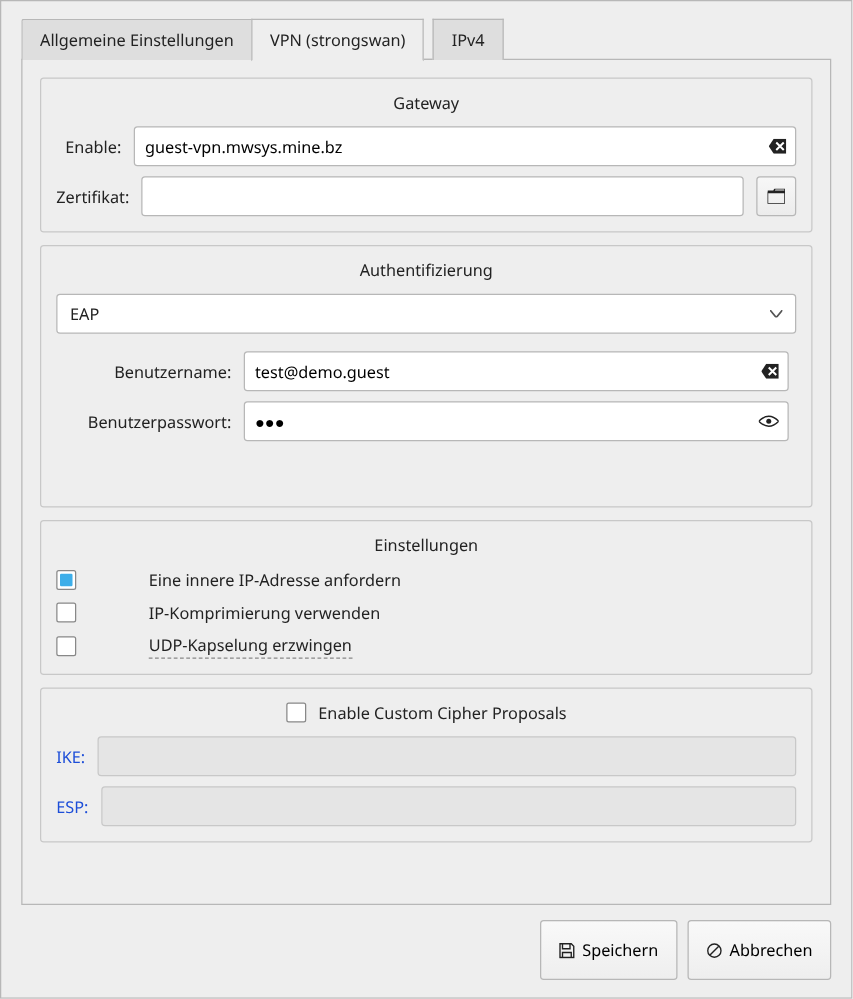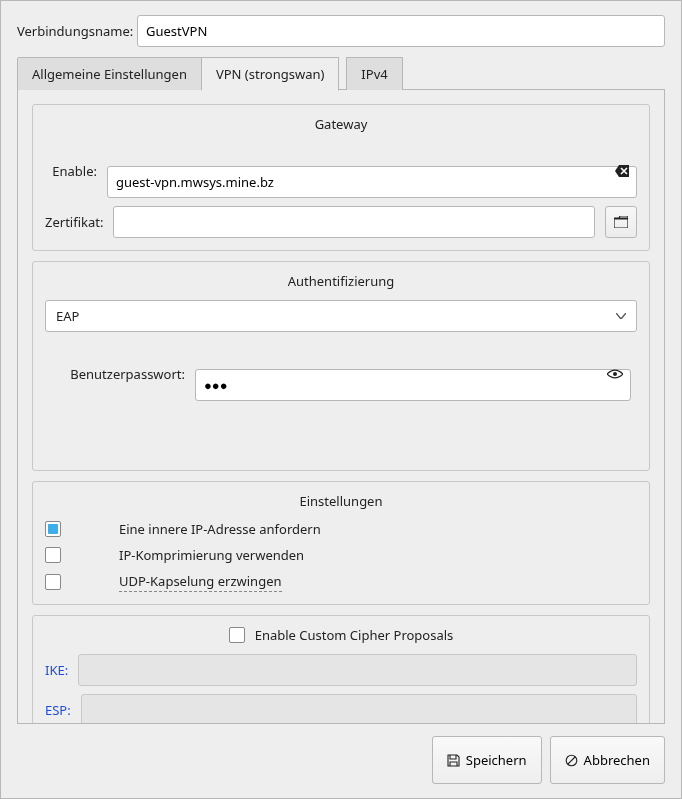--- a/index.html
+++ b/index.html
@@ -111,21 +111,20 @@
     align-items: center;
   }
   .input-wrap input.text {
     width: 100%;
     height: 32px;
     border: 1px solid #b7b7b7;
     border-radius: 3px;
     background: #fff;
     padding: 4px 28px 4px 8px;
     font: inherit;
-    margin-top: 23px;
   }
   .input-wrap .tail-icon {
     position: absolute;
     right: 8px;
     top: 50%;
     transform: translateY(-50%);
     color: #222;
     cursor: pointer;
   }
   .icon-btn {
@@ -211,24 +210,20 @@
     border: 1px solid #b7b7b7;
     border-radius: 3px;
     background: #fff;
   }
 </style>
 </head>
 <body>
 
 <div class="window">
 
-  <div class="row">
-    <div class="row-label" style="width:120px;">Verbindungsname:</div>
-    <input class="text" value="GuestVPN" style="">
-  </div>
 
   <div class="tabs">
     <div class="tab inactive-first"><span>Allgemeine Einstellungen</span></div>
     <div class="tab active"><span>VPN (strongswan)</span></div>
     <div class="tab-gap"></div>
     <div class="tab"><span>IPv4</span></div>
   </div>
 
   <div class="tab-body">
 
@@ -269,20 +264,32 @@
         <span class="chev">
           <svg width="10" height="6" viewBox="0 0 10 6">
               <path d="M0 0 L5 6 L10 0" fill="none" stroke="#555" stroke-width="1.4"></path>
             </svg>
         </span>
       </div>
 
       <div style="height:14px"></div>
 
       <div style="padding:0 6px 0 20px;">
+        <div class="field-row">
+          <div class="field-label auth-label">Benutzername:</div>
+          <div class="input-wrap">
+            <input class="text" value="test@demo.guest" style="">
+            <span class="tail-icon">
+              <svg width="14" height="12" viewBox="0 0 14 12">
+                  <path d="M4 0 L14 0 L14 12 L4 12 L0 6 Z" fill="#222"></path>
+                  <path d="M6 3 L12 9 M12 3 L6 9" stroke="#fff" stroke-width="1.6"></path>
+                </svg>
+            </span>
+          </div>
+        </div>
 
         <div class="field-row">
           <div class="field-label auth-label">Benutzerpasswort:</div>
           <div class="input-wrap">
             <input class="text" value="●●●" style="">
             <span class="tail-icon">
               <svg width="16" height="10" viewBox="0 0 16 10">
                   <path d="M0 5 Q8 -3 16 5 Q8 13 0 5 Z" fill="none" stroke="#222" stroke-width="1.2"></path>
                   <circle cx="8" cy="5" r="2" fill="#222"></circle>
                 </svg>

